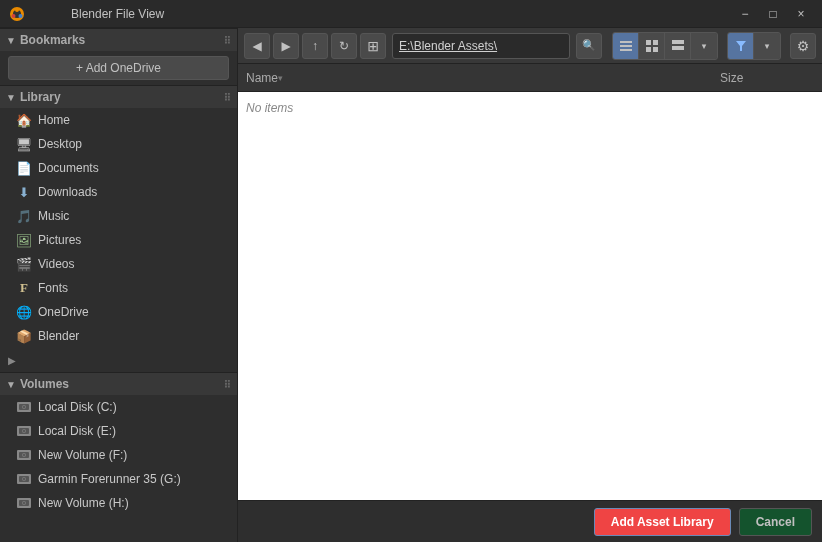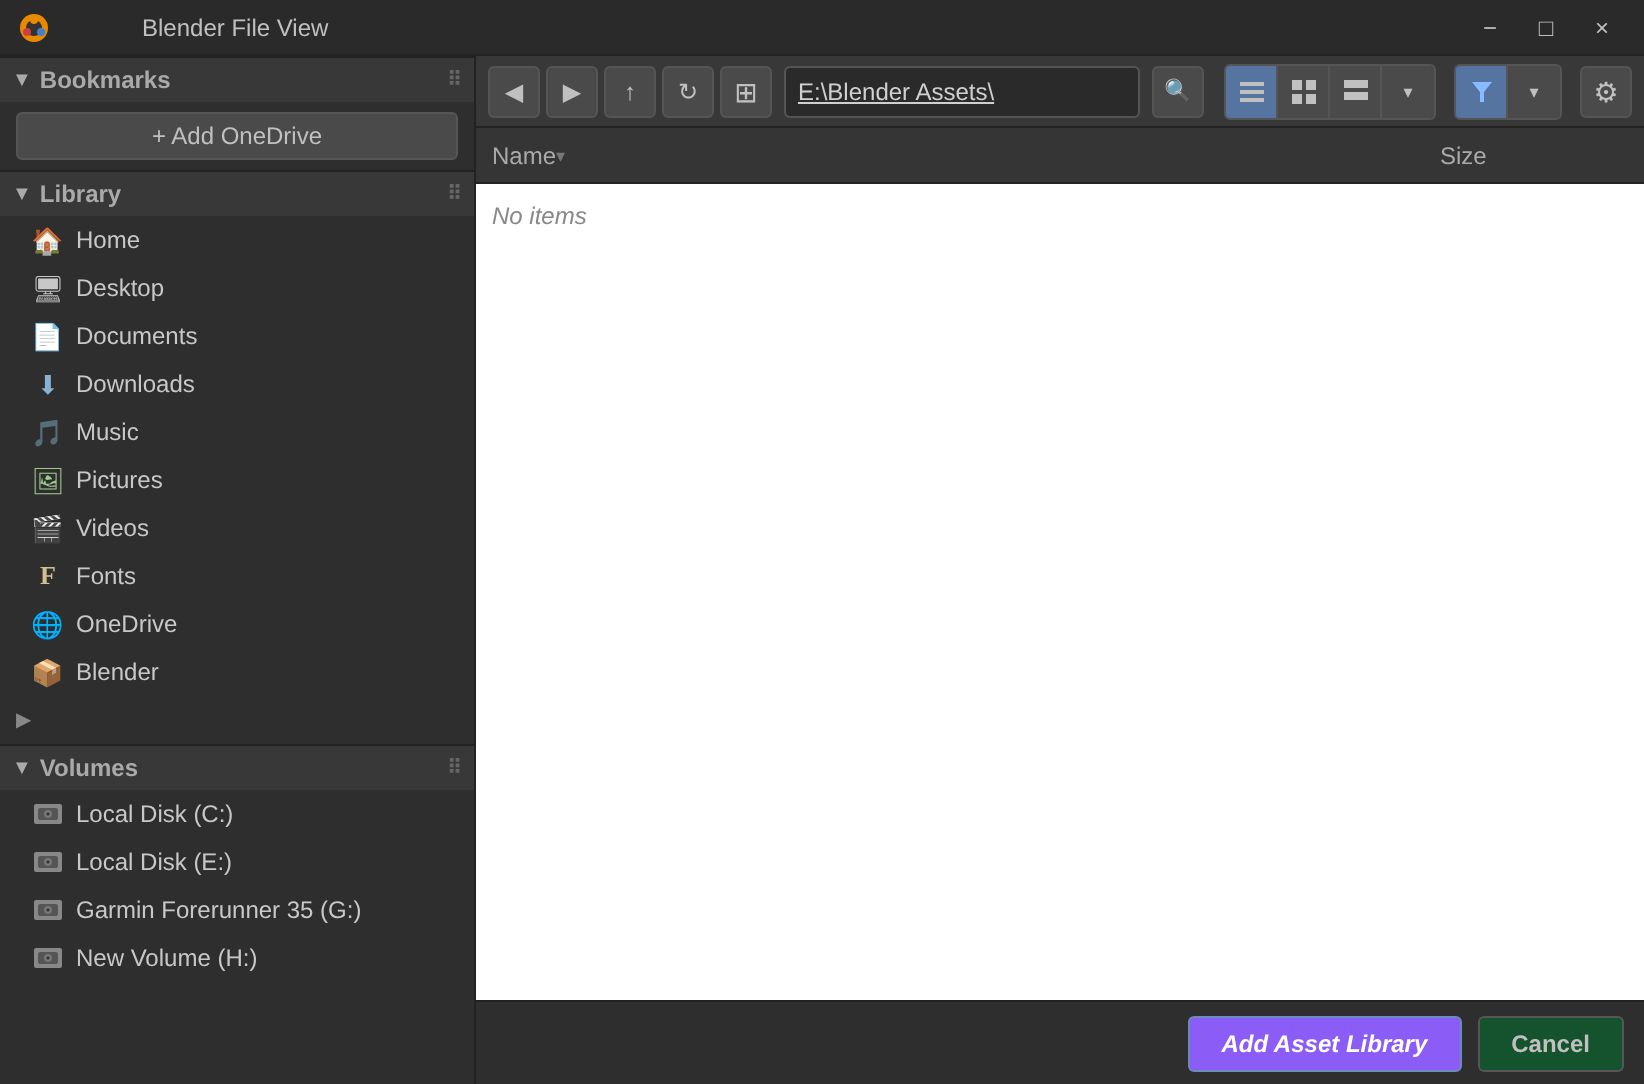--- a/index.html
+++ b/index.html
@@ -259,24 +259,23 @@
     .bottom-btn {
       height: 28px;
       padding: 0 16px;
       border-radius: 3px;
       border: 1px solid #555;
       cursor: pointer;
       font-size: 12px;
       font-weight: bold;
     }
     .bottom-btn.primary {
-      background: #8b5cf6;
+      background: #ef4444;
       border-color: #6a8ab8;
       color: #fff;
-      font-style: italic;
     }
     .bottom-btn.secondary {
       background: #14532d;
       color: #c0c0c0;
     }
 
     .icon-home { color: #7ea8c9; }
     .icon-down { color: #88b0d0; }
     .icon-music { color: #c88080; }
     .icon-pics { color: #a0c890; }
@@ -391,20 +390,31 @@
       <div class="sidebar-item">
         <span class="item-icon icon-disk">
           <svg width="16" height="16" viewBox="0 0 16 16">
               <rect x="1" y="3" width="14" height="10" rx="1" fill="#888"></rect>
               <rect x="3" y="5" width="10" height="6" rx="1" fill="#555"></rect>
               <circle cx="8" cy="8" r="2" fill="#777"></circle>
               <circle cx="8" cy="8" r="0.8" fill="#333"></circle>
             </svg>
         </span>
         <span>Local Disk (E:)</span>
+      </div>
+      <div class="sidebar-item">
+        <span class="item-icon icon-disk">
+          <svg width="16" height="16" viewBox="0 0 16 16">
+              <rect x="1" y="3" width="14" height="10" rx="1" fill="#888"></rect>
+              <rect x="3" y="5" width="10" height="6" rx="1" fill="#555"></rect>
+              <circle cx="8" cy="8" r="2" fill="#777"></circle>
+              <circle cx="8" cy="8" r="0.8" fill="#333"></circle>
+            </svg>
+        </span>
+        <span>New Volume (F:)</span>
       </div>
       <div class="sidebar-item">
         <span class="item-icon icon-disk">
           <svg width="16" height="16" viewBox="0 0 16 16">
               <rect x="1" y="3" width="14" height="10" rx="1" fill="#888"></rect>
               <rect x="3" y="5" width="10" height="6" rx="1" fill="#555"></rect>
               <circle cx="8" cy="8" r="2" fill="#777"></circle>
               <circle cx="8" cy="8" r="0.8" fill="#333"></circle>
             </svg>
         </span>

